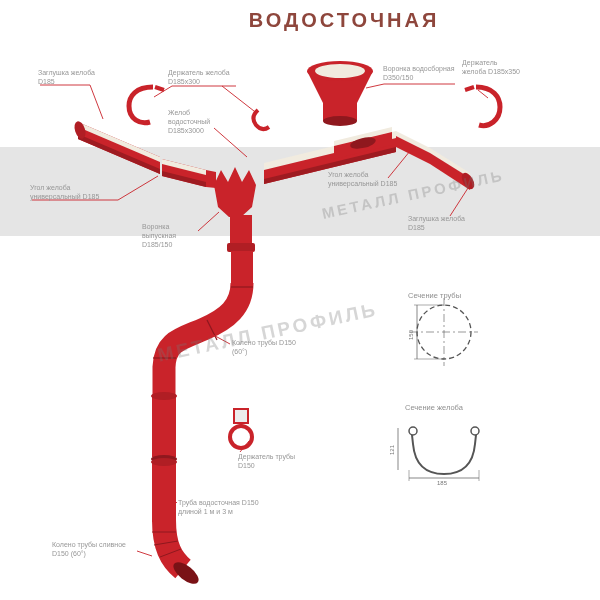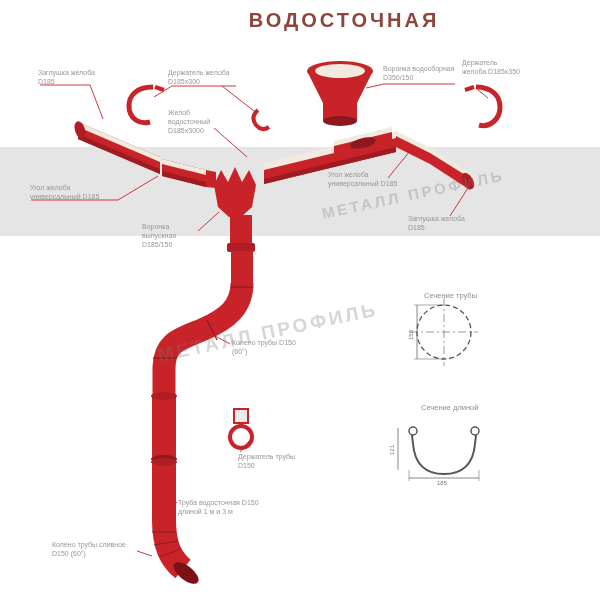--- a/index.html
+++ b/index.html
@@ -1,21 +1,21 @@
 <!DOCTYPE html>
 <html><head>
 <meta charset="utf-8">
 <style>
   html,body{margin:0;padding:0;background:#fff;font-family:"Liberation Sans","DejaVu Sans",sans-serif;}
   #page{position:relative;width:600px;height:600px;background:#fff;overflow:hidden;}
   #diagram-svg{position:absolute;left:0;top:0;}
   .title{position:absolute;left:0;top:8px;width:600px;text-align:center;
          color:#8e463c;font-weight:bold;font-size:20px;letter-spacing:3px;line-height:1.2;margin-left:44px;}
   .label{position:absolute;font-size:7px;line-height:1.3;color:#979797;}
-  .section-title{position:absolute;font-size:7.5px;color:#8f8f8f;margin-left:16px;}
+  .section-title{position:absolute;font-size:7.5px;color:#8f8f8f;}
   .dim{position:absolute;font-size:6px;color:#777;}
   .rot{transform:rotate(-90deg);transform-origin:left top;}
   .watermark{position:absolute;font-weight:bold;color:rgba(120,120,120,0.30);
              letter-spacing:3px;transform:rotate(-12deg);transform-origin:left center;white-space:nowrap;}
   #wm1{left:322px;top:205px;font-size:15px;}
   #wm2{left:158px;top:345px;font-size:19px;}
 </style>
 </head>
 <body>
 
@@ -166,19 +166,19 @@
   <div class="label" style="left:30px;top:183px;width:92px;">Угол желоба универсальный D185</div>
   <div class="label" style="left:328px;top:170px;width:70px;">Угол желоба универсальный D185</div>
   <div class="label" style="left:408px;top:214px;width:64px;">Заглушка желоба D185</div>
   <div class="label" style="left:142px;top:222px;width:56px;">Воронка выпускная D185/150</div>
   <div class="label" style="left:232px;top:338px;width:66px;">Колено трубы D150 (60°)</div>
   <div class="label" style="left:238px;top:452px;width:60px;">Держатель трубы D150</div>
   <div class="label" style="left:178px;top:498px;width:106px;">Труба водосточная D150 длиной 1 м и 3 м</div>
   <div class="label" style="left:52px;top:540px;width:88px;">Колено трубы сливное D150 (60°)</div>
 
   <div class="section-title" style="left:408px;top:291px;">Сечение трубы</div>
-  <div class="section-title" style="left:405px;top:403px;">Сечение длиной</div>
+  <div class="section-title" style="left:405px;top:403px;">Сечение желоба</div>
 
   <div class="dim rot" style="left:408px;top:340px;">150</div>
   <div class="dim" style="left:437px;top:480px;">185</div>
   <div class="dim rot" style="left:389px;top:455px;">121</div>
 
 </div>
 
 </body></html>

